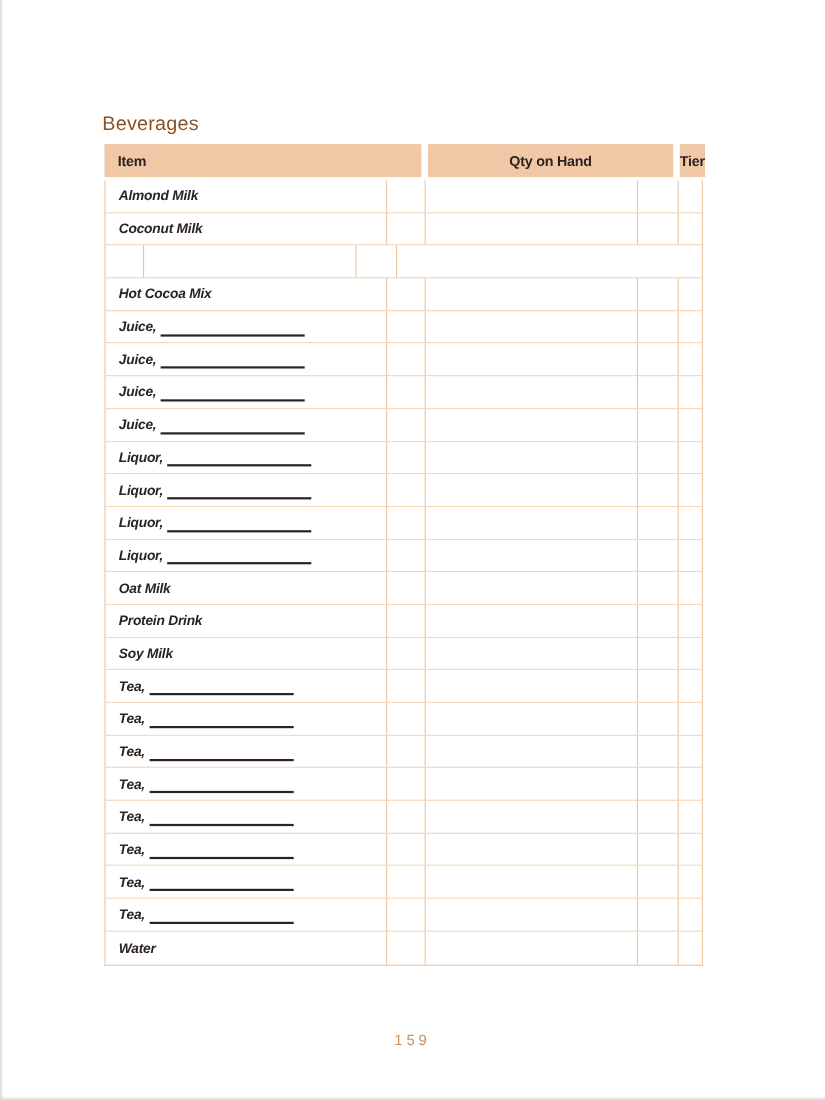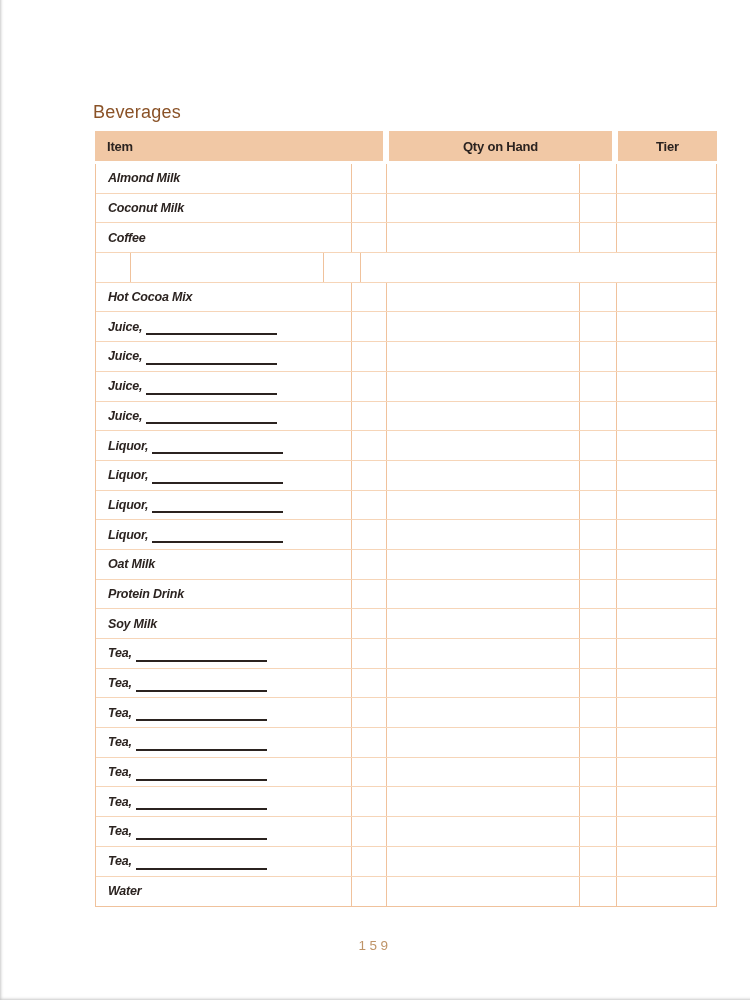--- a/index.html
+++ b/index.html
@@ -19,21 +19,21 @@
     font-family:"Liberation Sans","DejaVu Sans",sans-serif;
     box-shadow:inset 3px -3px 3px -2px rgba(0,0,0,0.22);
   }
   .title{
     position:absolute;left:93px;top:86px;
     font-size:18px;font-weight:normal;color:var(--title);
     letter-spacing:0.2px;
     margin-top:16px;
   }
   .table{
-    position:absolute;left:95px;top:131px;width:622px;
+    position:absolute;left:95px;top:131px;width:544px;
   }
   .thead{
     display:flex;gap:6px;height:30px;
   }
   .th{
     background:var(--header-bg);
     color:var(--text);
     font-size:13px;font-weight:bold;letter-spacing:-0.2px;
     display:flex;align-items:center;
     box-sizing:border-box;
@@ -112,30 +112,20 @@
     <div class="td td-item">
       <span class="item-label">Coconut Milk</span>
 
     </div>
     <div class="td td-mark1"></div>
     <div class="td td-qty"></div>
     <div class="td td-mark2"></div>
     <div class="td td-tier"></div>
   </div>
 
-  <div class="tr">
-    <div class="td td-item">
-      <span class="item-label">Coffee</span>
-
-    </div>
-    <div class="td td-mark1"></div>
-    <div class="td td-qty"></div>
-    <div class="td td-mark2"></div>
-    <div class="td td-tier"></div>
-  </div>
 
   <div class="tr">
     <div class="td td-mark1"></div>
     <div class="td td-qty"></div>
     <div class="td td-mark2"></div>
     <div class="td td-tier"></div>
   </div>
 
   <div class="tr">
     <div class="td td-item">

